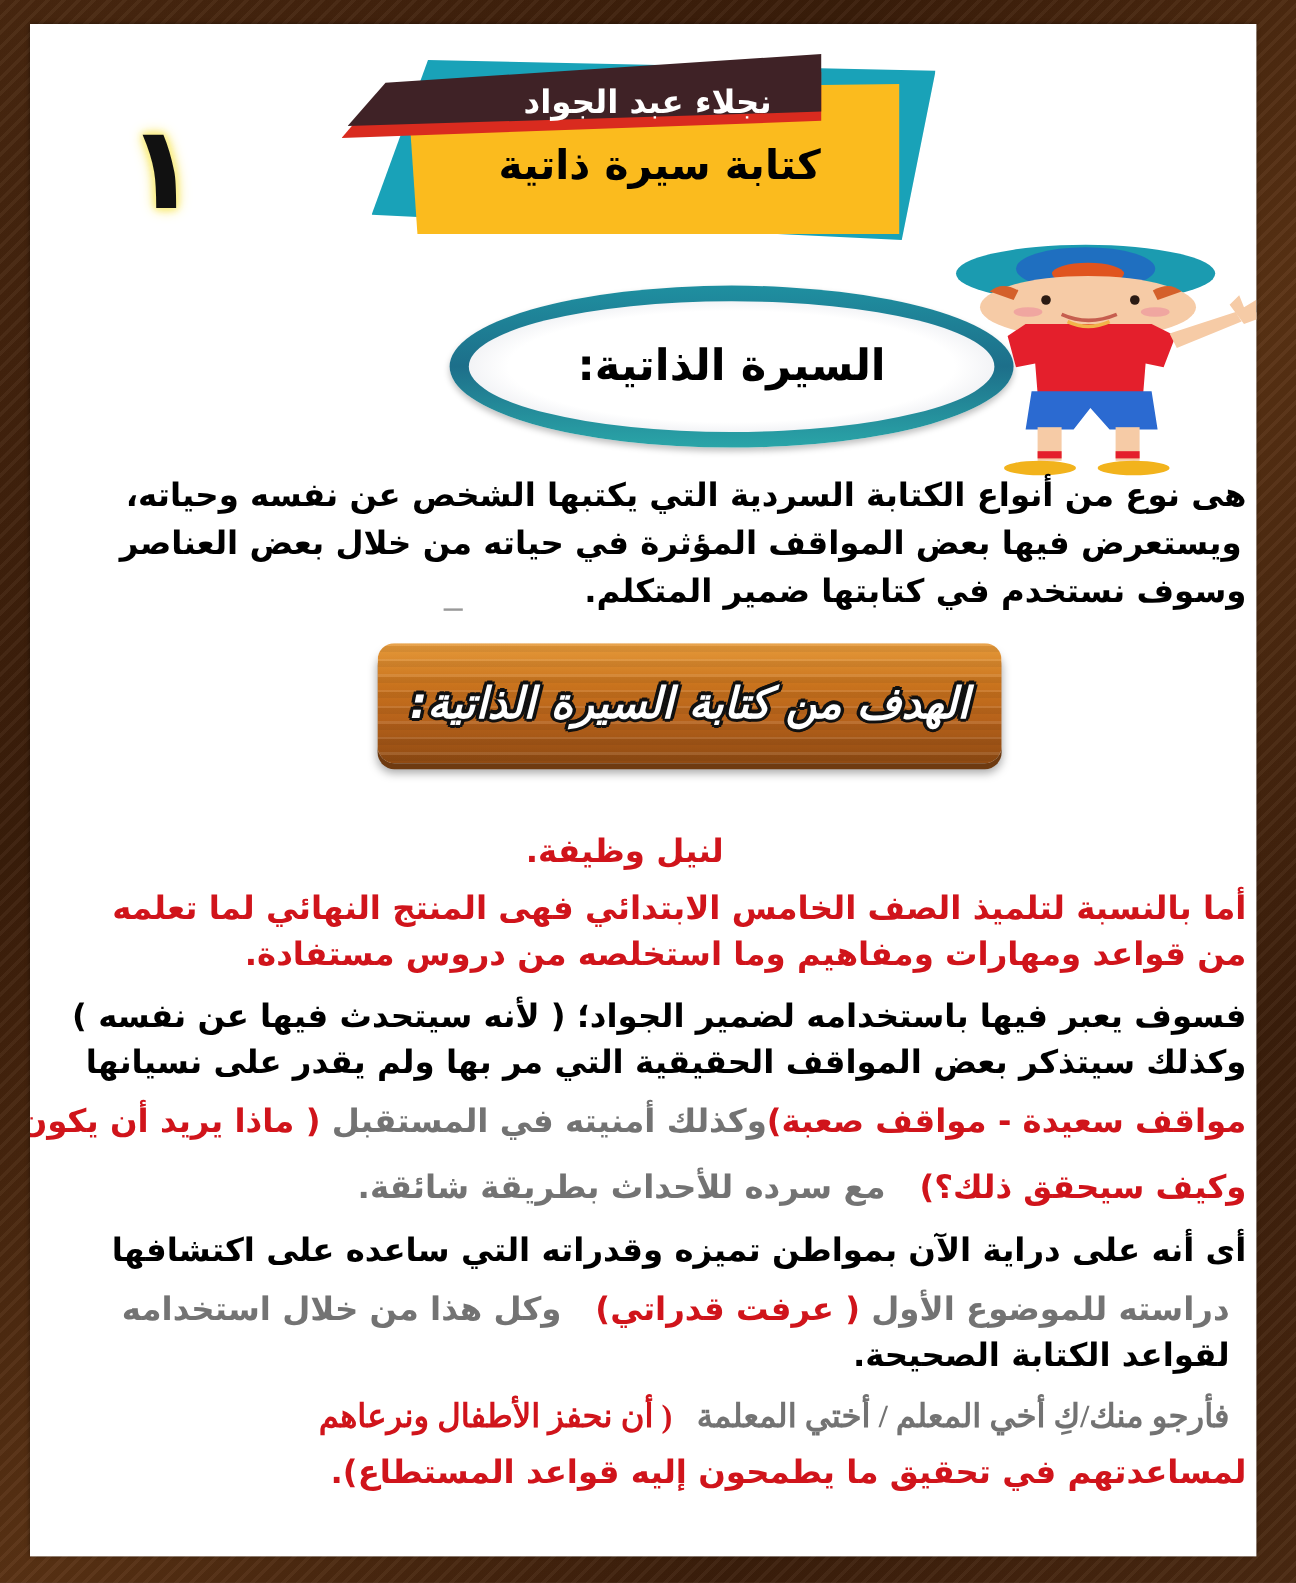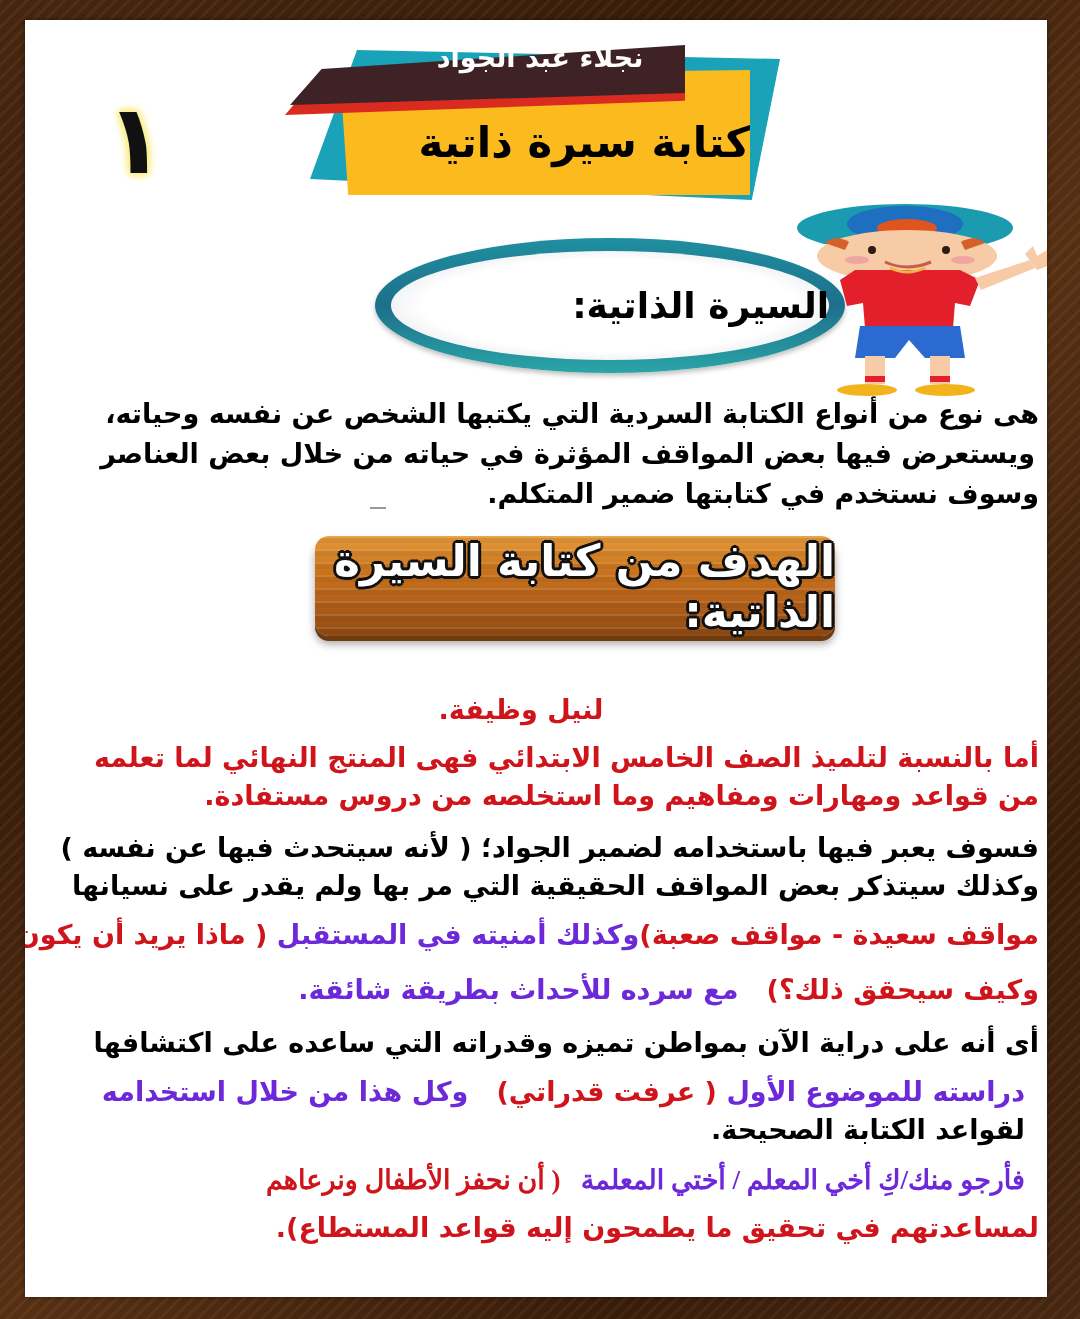--- a/index.html
+++ b/index.html
@@ -47,70 +47,71 @@
     background: #d92b1f;
     clip-path: polygon(7% 40%, 100% 0, 100% 74%, 0 100%);
   }
   .banner .dark-ribbon {
     position: absolute; left: 10px; top: 15px; width: 395px; height: 60px;
     background: #3f2226;
     clip-path: polygon(8% 40%, 100% 0, 100% 80%, 0 100%);
     display: flex; align-items: center; justify-content: center;
   }
   .banner .author {
-    position: absolute; left: 130px; top: 12px; width: 260px; text-align: center;
+    position: absolute; left: 130px; top: 40px; width: 260px; text-align: center;
     color: #ffffff; font-size: 27px; font-weight: bold;
   }
   .banner .title {
-    position: absolute; left: 70px; top: 88px; width: 400px; text-align: right;
-    color: #000000; font-size: 42px; font-weight: bold; line-height: 1.2;
+    position: absolute; left: 70px; top: 88px; width: 400px; text-align: center;
+    color: #000000; font-size: 34px; font-weight: bold; line-height: 1.2;
   }
 
   
   .oval {
     position: absolute; left: 350px; top: 218px; width: 470px; height: 135px;
     border-radius: 50%;
     background: linear-gradient(180deg, #1f8fa0 0%, #1d6f8a 50%, #2aa5a8 100%);
     box-shadow: 0 3px 5px rgba(0,0,0,0.25);
   }
   .oval-inner {
     position: absolute; left: 16px; top: 13px; right: 16px; bottom: 13px;
     border-radius: 50%;
     background: radial-gradient(ellipse at center, #ffffff 60%, #e2e4ea 85%, #c9ccd6 100%);
-    display: flex; align-items: center; justify-content: flex-start;
+    display: flex; align-items: center; justify-content: center;
   }
   .oval-text { font-size: 36px; font-weight: bold; color: #000; }
 
   
   .boy { position: absolute; left: 760px; top: 178px; width: 270px; height: 200px; }
 
   
   .txt {
     position: absolute; right: 8px; left: 0; direction: rtl; text-align: right;
     font-weight: bold; font-size: 27px; line-height: 40px; color: #000;
     white-space: nowrap;
   }
   .red { color: #d0141b; }
-  .blk { color: #6d28d9; }
+  .blk { color: #737373; }
 
   
   .plank {
     position: absolute; left: 290px; top: 516px; width: 520px; height: 100px;
     border-radius: 14px;
     background:
       repeating-linear-gradient(180deg, rgba(255,255,255,0.10) 0 2px, rgba(0,0,0,0.06) 2px 7px, rgba(255,255,255,0) 7px 13px),
       linear-gradient(180deg, #e69a3a 0%, #c9731d 35%, #b5611a 65%, #8f4a12 100%);
     box-shadow: 0 5px 0 #6e3a10, 0 8px 8px rgba(0,0,0,0.35);
     display: flex; align-items: center; justify-content: center;
   }
   .plank-text {
-    font-size: 44px; font-weight: bold; color: #ffffff;
+    font-size: 36px; font-weight: bold; color: #ffffff;
     text-shadow:
       -2px -2px 0 #111, 2px -2px 0 #111, -2px 2px 0 #111, 2px 2px 0 #111,
       0 -3px 0 #111, 0 3px 0 #111, -3px 0 0 #111, 3px 0 0 #111;
+    font-style: italic;
   }
   .dash { position: absolute; left: 345px; top: 487px; width: 16px; height: 2px; background: #999; }
 </style>
 </head>
 <body>
 
 <div class="frame"></div>
 
 <div class="card">
 

